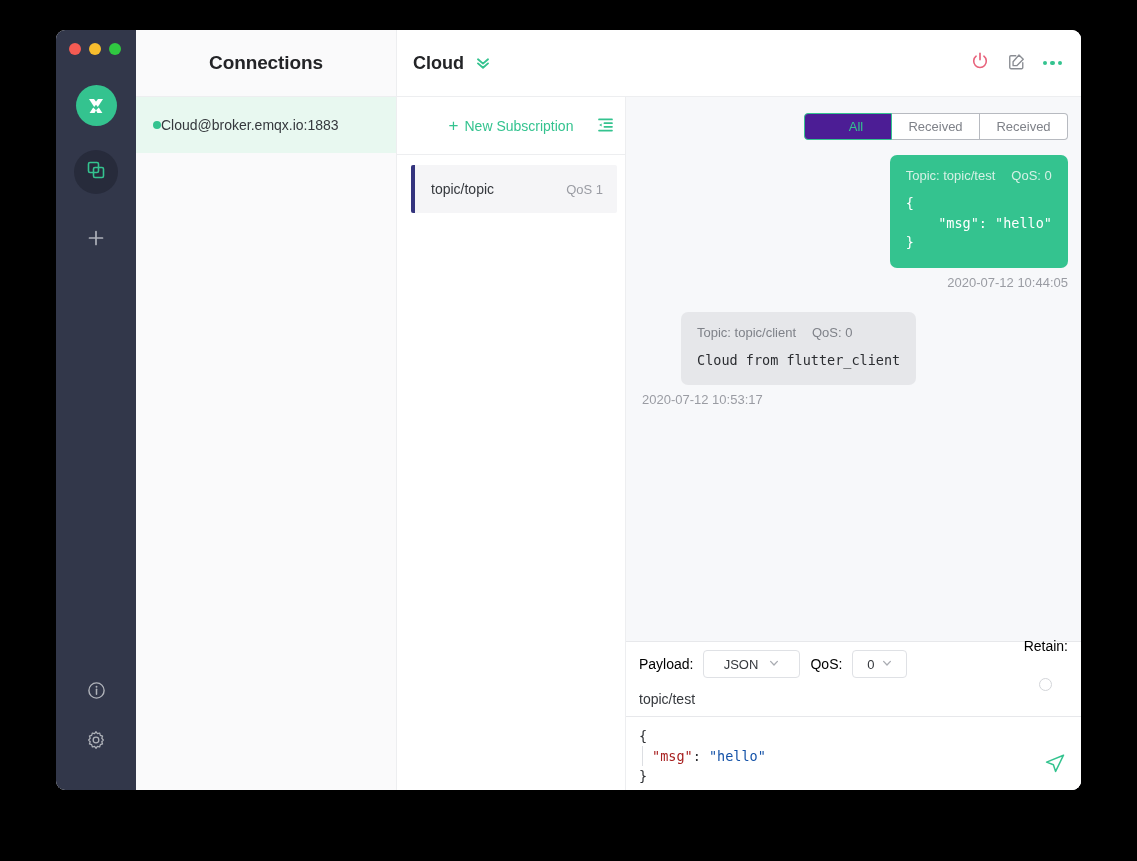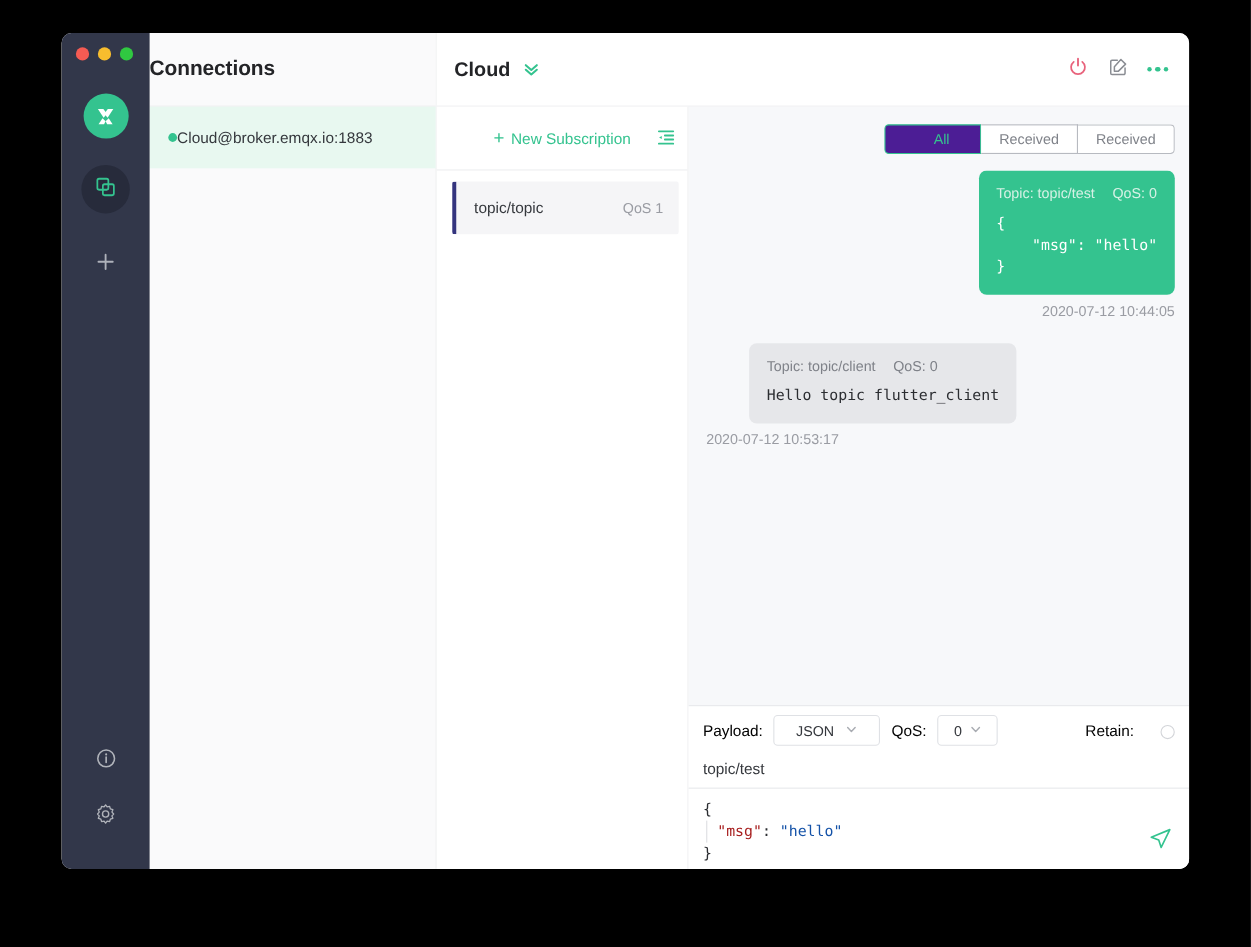--- a/index.html
+++ b/index.html
@@ -53,20 +53,21 @@
   .connections {
     width: 261px; flex: none; height: 100%;
     background: #fafafb;
     border-right: 1px solid #edeef0;
   }
   .connections-header {
     height: 67px;
     display: flex; align-items: center;
     border-bottom: 1px solid #edeef0;
     background: #fafafb;
+    justify-content: center;
   }
   .connections-title { font-size: 19px; font-weight: bold; color: #232427; letter-spacing: -0.1px; }
   .conn-item {
     height: 56px;
     display: flex; align-items: center;
     padding-left: 17px;
     background: #e8f8f0;
   }
   .conn-dot { width: 8px; height: 8px; border-radius: 50%; background: #34c38f; flex: none; }
   .conn-name { font-size: 14px; color: #35383d; }
@@ -171,21 +172,21 @@
   }
   .pub-label { font-size: 14px; color: #000000; }
   .select {
     height: 28px; min-width: 97px;
     border: 1px solid #dfe1e5; border-radius: 4px;
     display: flex; align-items: center; justify-content: center;
     gap: 10px; font-size: 13px; color: #35383d;
     background: #ffffff; padding: 0 9px;
   }
   .select.qos { min-width: 55px; gap: 6px; }
-  .retain-wrap { margin-left: auto; display: flex; align-items: flex-end; gap: 24px; }
+  .retain-wrap { margin-left: auto; display: flex; align-items: center; gap: 24px; flex-direction: column; }
   .retain-circle { width: 13px; height: 13px; border-radius: 50%; border: 1.5px solid #d3d5d9; }
   .pub-topic { font-size: 14px; color: #35383d; padding: 5px 13px 9px 13px; }
   .editor-wrap { border-top: 1px solid #e7e8eb; position: relative; padding: 9px 13px 13px 13px; height: 74px; }
   .editor {
     font-family: "DejaVu Sans Mono", monospace;
     font-size: 13.5px; line-height: 20px; white-space: pre; color: #2b2d31;
   }
   .ind { border-left: 1px solid #dcdee2; padding-left: 9px; margin-left: 3px; }
   .k { color: #a82020; }
   .v { color: #1452a8; }
@@ -338,21 +339,21 @@
             </div>
             <div class="ts">2020-07-12 10:44:05</div>
           </div>
 
           <div class="msg in">
             <div class="bubble">
               <div class="meta">
                 <span>Topic: topic/client</span>
                 <span>QoS: 0</span>
               </div>
-              <div class="payload">Hello topic flutter_client</div>
+              <div class="payload">Cloud from flutter_client</div>
             </div>
             <div class="ts">2020-07-12 10:53:17</div>
           </div>
         </div>
 
         <div class="publish">
           <div class="pub-bar">
             <span class="pub-label">Payload:</span>
             <span class="select">
               <span>JSON</span>

